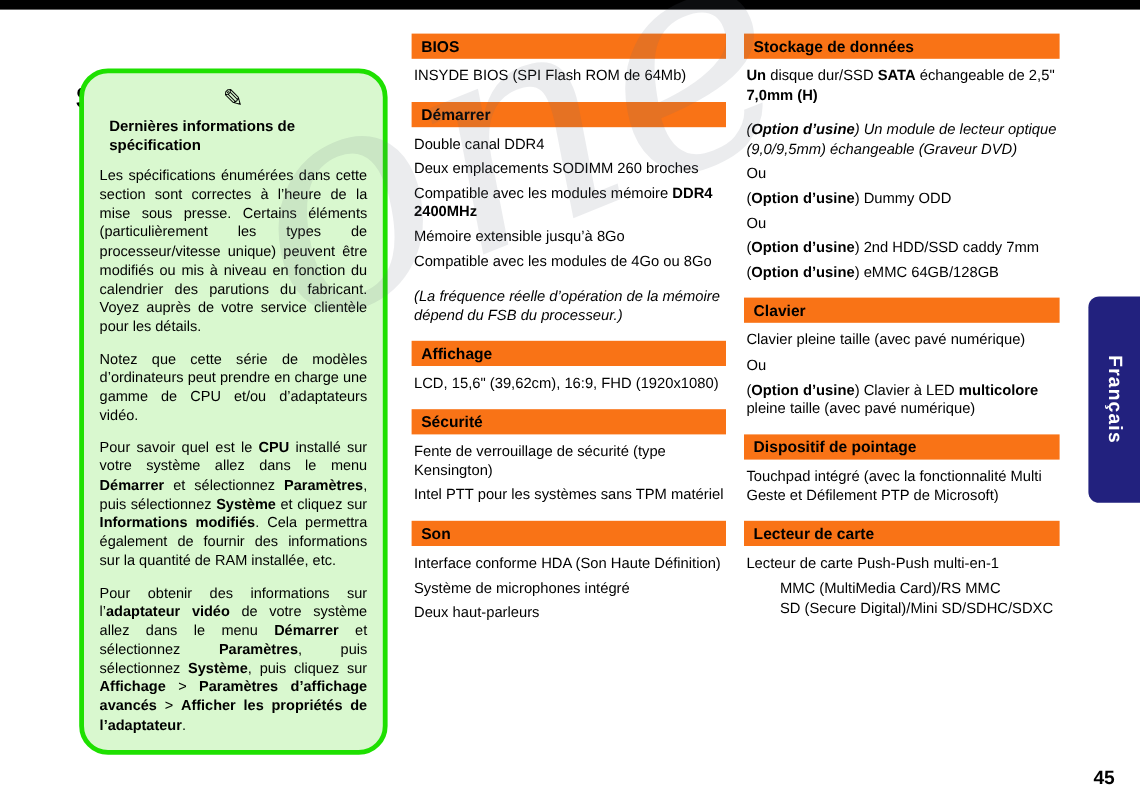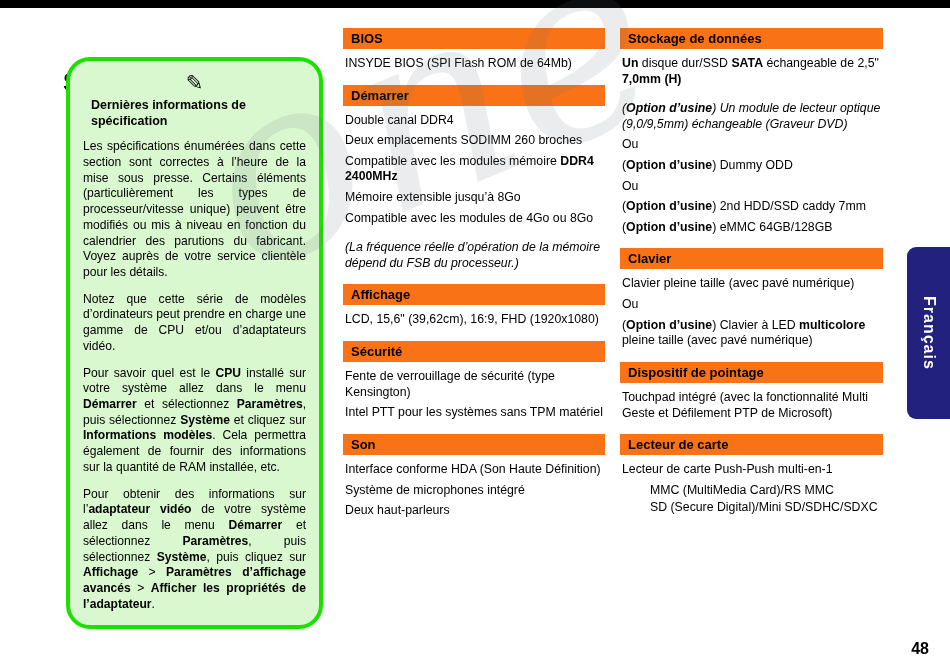--- a/index.html
+++ b/index.html
@@ -61,21 +61,21 @@
 
 <div class="topbar"></div>
 
 <h1 class="page-title">Spécifications</h1>
 
 <div class="note-box">
   <div class="note-icon">✎</div>
   <div class="note-heading">Dernières informations de spécification</div>
   <p class="note-p">Les spécifications énumérées dans cette section sont correctes à l’heure de la mise sous presse. Certains éléments (particulièrement les types de processeur/vitesse unique) peuvent être modifiés ou mis à niveau en fonction du calendrier des parutions du fabricant. Voyez auprès de votre service clientèle pour les détails.</p>
   <p class="note-p">Notez que cette série de modèles d’ordinateurs peut prendre en charge une gamme de CPU et/ou d’adaptateurs vidéo.</p>
-  <p class="note-p">Pour savoir quel est le <b>CPU</b> installé sur votre système allez dans le menu <b>Démarrer</b> et sélectionnez <b>Paramètres</b>, puis sélectionnez <b>Système</b> et cliquez sur <b>Informations modèles</b>. Cela permettra également de fournir des informations sur la quantité de RAM installée, etc.</p>
+  <p class="note-p">Pour savoir quel est le <b>CPU</b> installé sur votre système allez dans le menu <b>Démarrer</b> et sélectionnez <b>Paramètres</b>, puis sélectionnez <b>Système</b> et cliquez sur <b>Informations modifiés</b>. Cela permettra également de fournir des informations sur la quantité de RAM installée, etc.</p>
   <p class="note-p">Pour obtenir des informations sur l’<b>adaptateur vidéo</b> de votre système allez dans le menu <b>Démarrer</b> et sélectionnez <b>Paramètres</b>, puis sélectionnez <b>Système</b>, puis cliquez sur <b>Affichage</b> &gt; <b>Paramètres d’affichage avancés</b> &gt; <b>Afficher les propriétés de l’adaptateur</b>.</p>
 </div>
 
 <div class="col col-mid">
   <div class="sec-header">BIOS</div>
   <div class="line">INSYDE BIOS (SPI Flash ROM de 64Mb)</div>
 
   <div class="sec-header">Démarrer</div>
   <div class="line">Double canal DDR4</div>
   <div class="line">Deux emplacements SODIMM 260 broches</div>
@@ -120,13 +120,13 @@
   <div class="line indent">MMC (MultiMedia Card)/RS MMC</div>
   <div class="line indent">SD (Secure Digital)/Mini SD/SDHC/SDXC</div>
 </div>
 
 <div class="side-tab">
   <span class="side-tab-text">Français</span>
 </div>
 
 <div class="watermark">one</div>
 
-<div class="page-number">48</div>
+<div class="page-number">45</div>
 
 </body></html>

